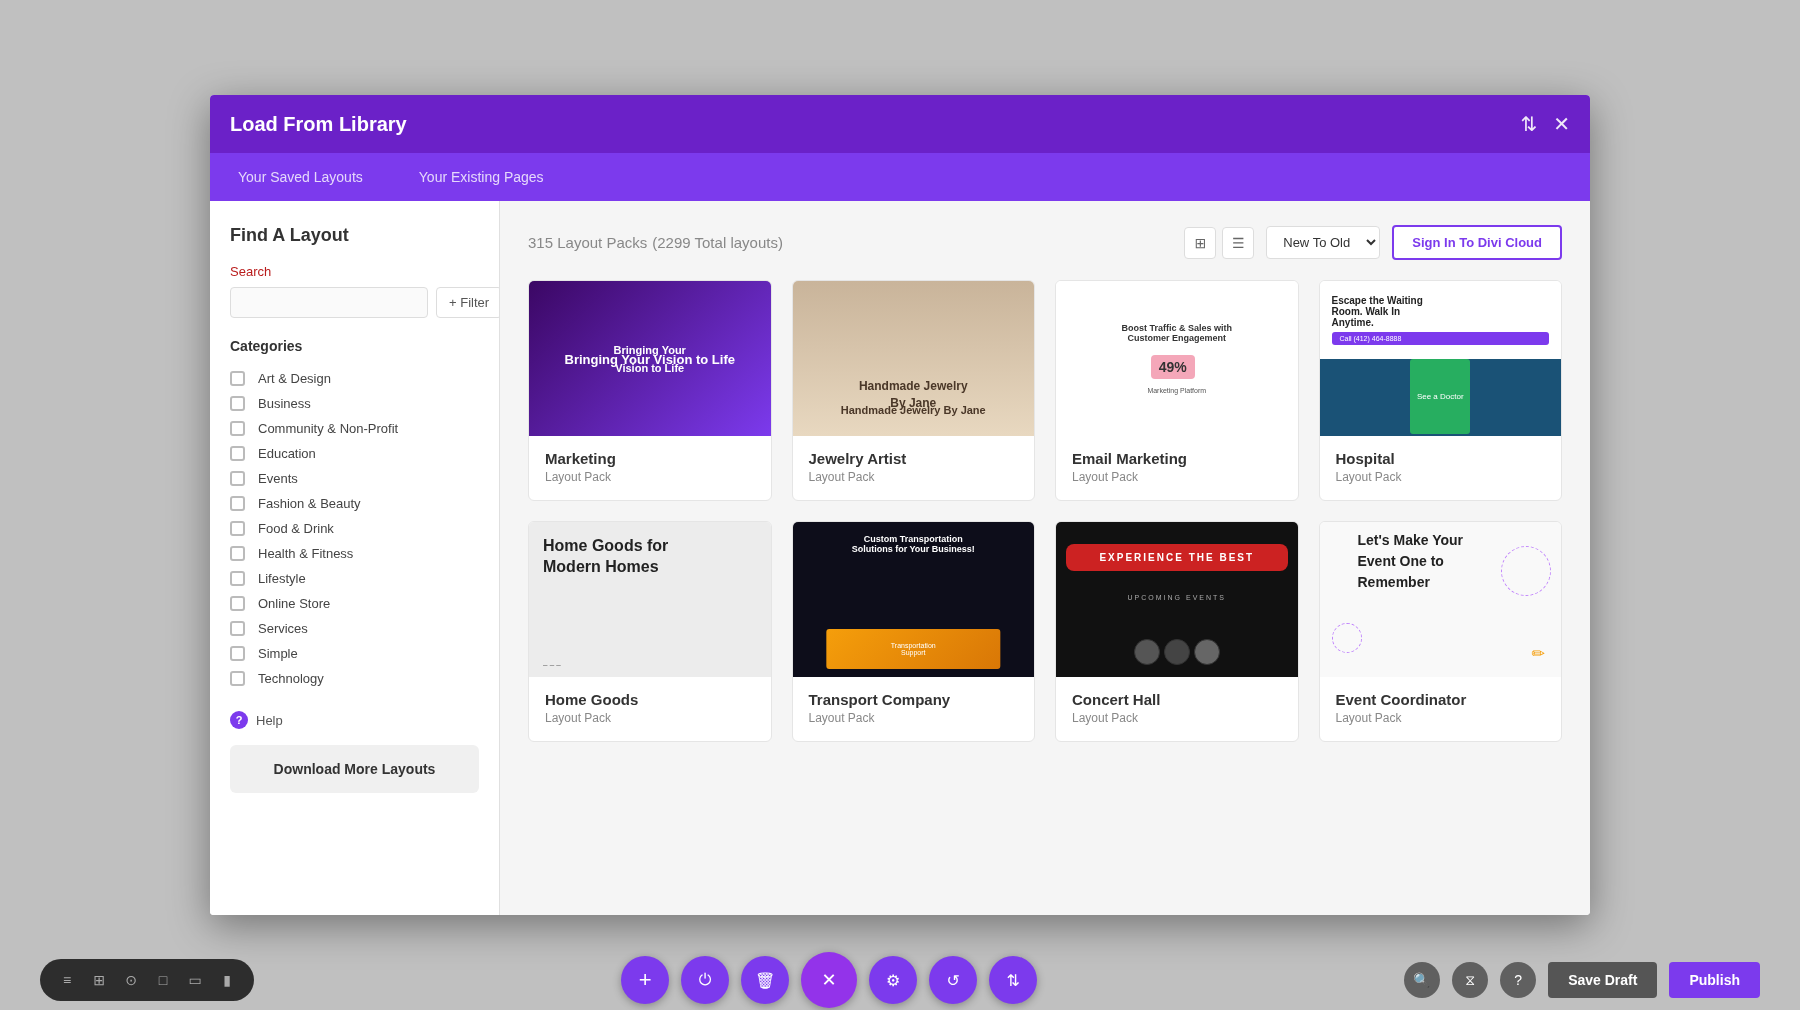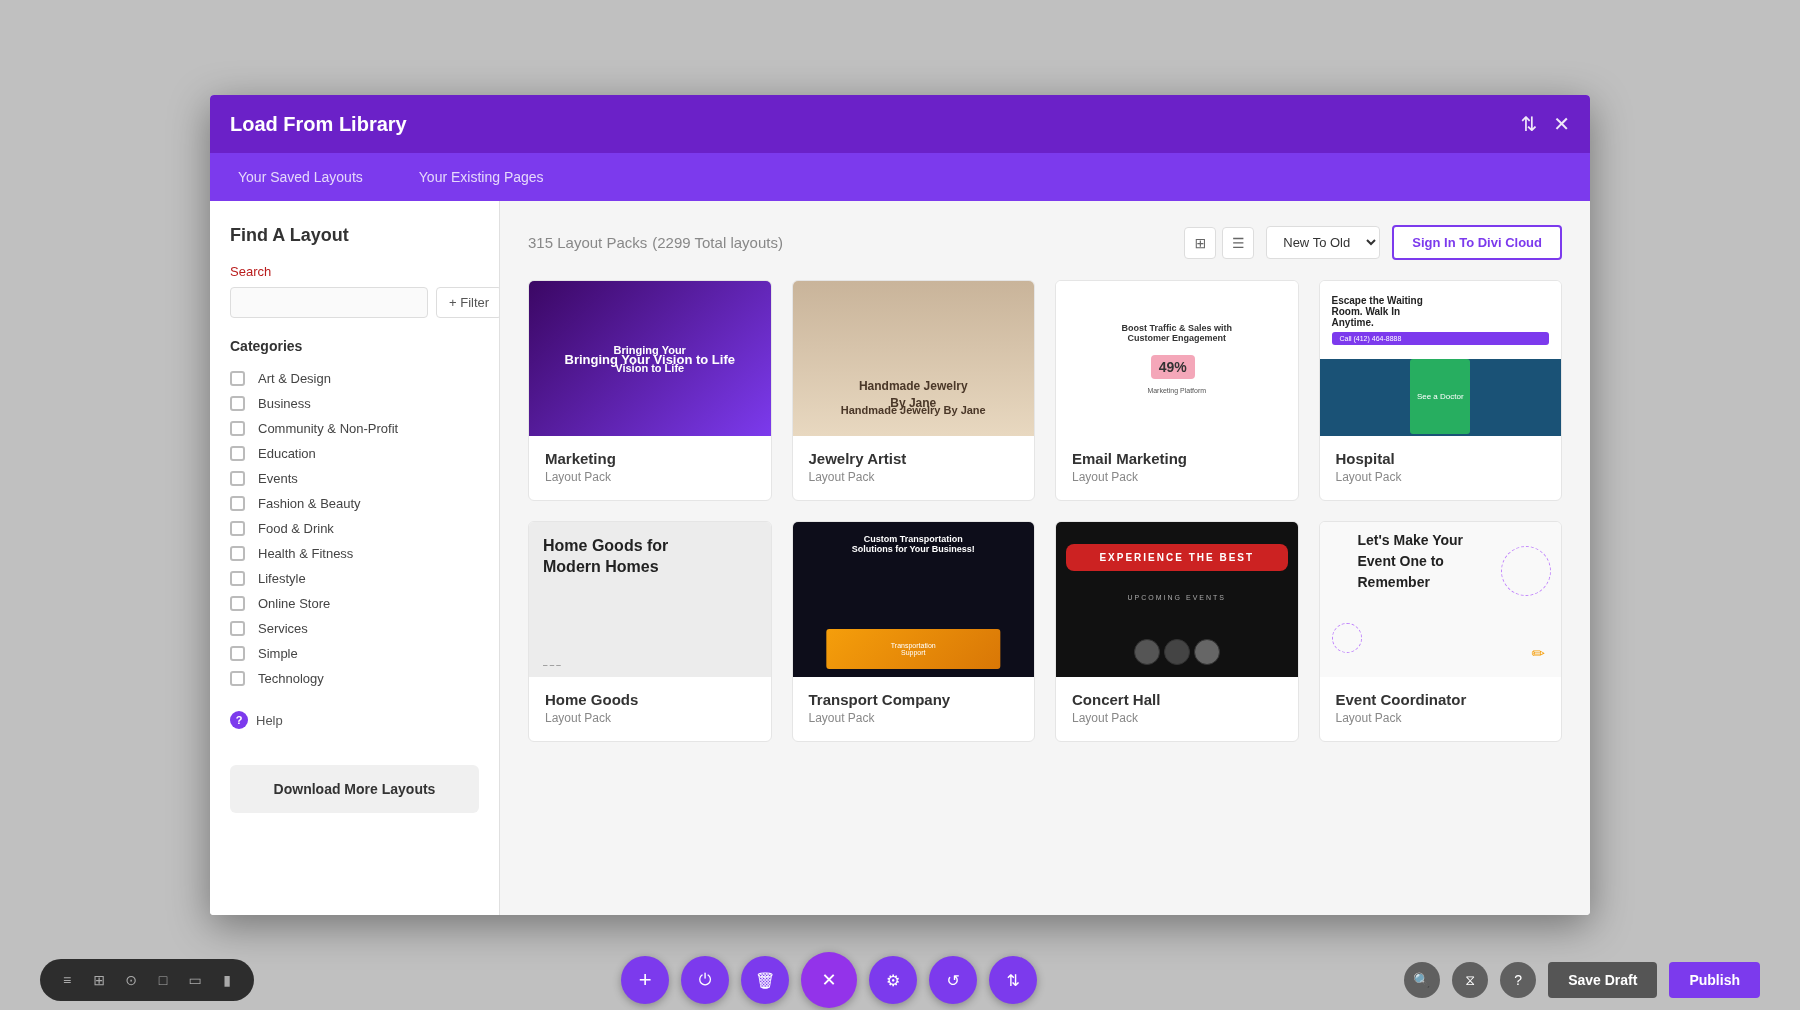--- a/index.html
+++ b/index.html
@@ -28,21 +28,21 @@
     .search-row { display: flex; gap: 8px; margin-bottom: 20px; }
     .search-input { flex: 1; border: 1px solid #ddd; border-radius: 4px; padding: 7px 10px; font-size: 13px; outline: none; background: #fafafa; }
     .filter-btn { background: #fff; border: 1px solid #ddd; border-radius: 4px; padding: 7px 12px; font-size: 13px; cursor: pointer; color: #555; white-space: nowrap; }
     .categories-title { font-size: 14px; font-weight: 600; color: #333; margin-bottom: 12px; }
     .category-item { display: flex; align-items: center; gap: 13px; padding: 5px 0; cursor: pointer; }
     .category-checkbox { width: 15px; height: 15px; border: 2px solid #bbb; border-radius: 3px; background: #fff; flex-shrink: 0; }
     .category-label { font-size: 13px; color: #444; }
     .help-row { display: flex; align-items: center; gap: 8px; margin-top: 20px; cursor: pointer; }
     .help-icon { width: 18px; height: 18px; border-radius: 50%; background: #7c3aed; color: #fff; display: flex; align-items: center; justify-content: center; font-size: 11px; font-weight: bold; }
     .help-text { font-size: 13px; color: #555; }
-    .download-box { margin-top: 36px; background: #f0f0f0; border-radius: 6px; padding: 16px; text-align: center; }
+    .download-box { margin-top: 16px; background: #f0f0f0; border-radius: 6px; padding: 16px; text-align: center; }
     .download-title { font-size: 14px; font-weight: 600; color: #333; }
 
     
     .content-area { flex: 1; padding: 24px 28px; overflow-y: auto; }
     .content-header { display: flex; align-items: center; justify-content: space-between; margin-bottom: 20px; }
     .layout-count { font-size: 18px; font-weight: 600; color: #333; }
     .layout-count span { color: #888; font-weight: 400; font-size: 15px; }
     .header-controls { display: flex; align-items: center; gap: 12px; }
     .view-icons { display: flex; gap: 6px; }
     .view-icon-btn { width: 32px; height: 32px; border: 1px solid #ddd; background: #fff; border-radius: 4px; display: flex; align-items: center; justify-content: center; cursor: pointer; color: #666; font-size: 14px; }

